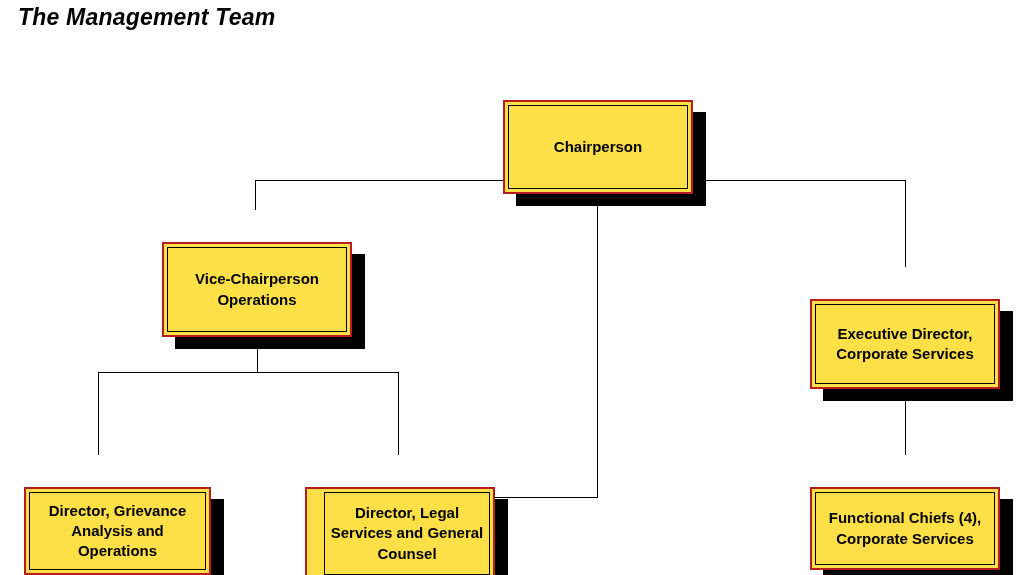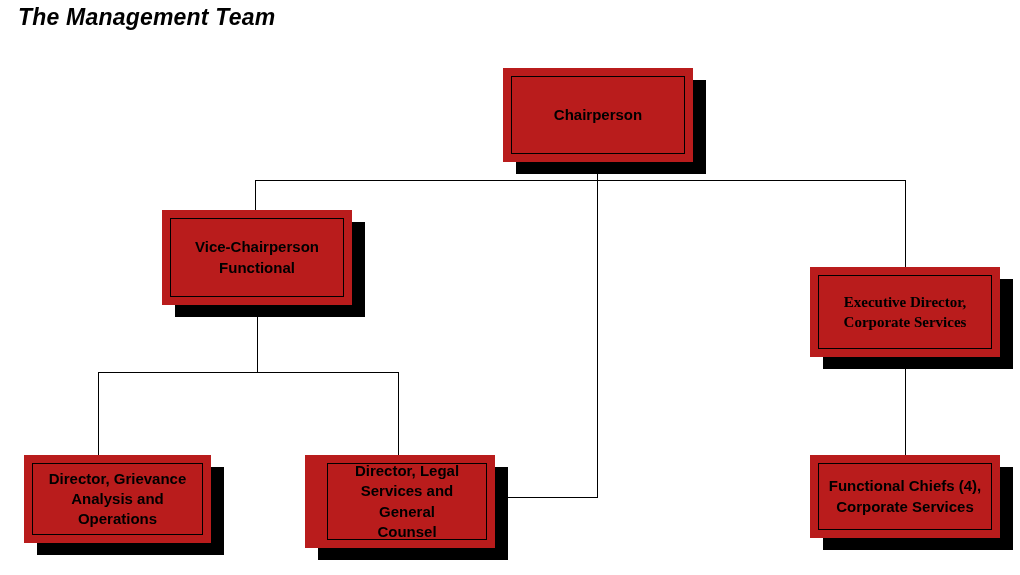--- a/index.html
+++ b/index.html
@@ -18,24 +18,25 @@
     position: absolute;
     left: 18px; top: 4px;
     font-size: 23px;
     font-weight: bold;
     font-style: italic;
     color: #000000;
     letter-spacing: 0.2px;
   }
   .node {
     position: absolute;
-    background: #b91c1c;
-    border: 5px solid #b91c1c;
+    background: #fde047;
+    border: 2px solid #b91c1c;
     box-shadow: 13px 12px 0 0 #000000;
     padding: 3px;
+    margin-top: 32px;
   }
   .node-inner {
     width: 100%; height: 100%;
     border: 1px solid #000000;
     display: flex;
     align-items: center;
     justify-content: center;
     text-align: center;
     padding: 4px;
   }
@@ -73,25 +74,25 @@
 
   <div class="node" style="left:503px; top:68px; width:190px; height:94px;">
     <div class="node-inner">
       <span class="node-label">Chairperson</span>
     </div>
   </div>
 
   <div class="node" style="left:162px; top:210px; width:190px; height:95px;">
     <div class="node-inner">
       <span class="node-label">Vice-Chairperson
-Functional</span>
+Operations</span>
     </div>
   </div>
 
-  <div class="node" style="left:810px; top:267px; width:190px; height:90px;font-family:Liberation Serif, serif;">
+  <div class="node" style="left:810px; top:267px; width:190px; height:90px;">
     <div class="node-inner">
       <span class="node-label">Executive Director,
 Corporate Services</span>
     </div>
   </div>
 
   <div class="node" style="left:24px; top:455px; width:187px; height:88px;">
     <div class="node-inner">
       <span class="node-label">Director, Grievance
 Analysis and

